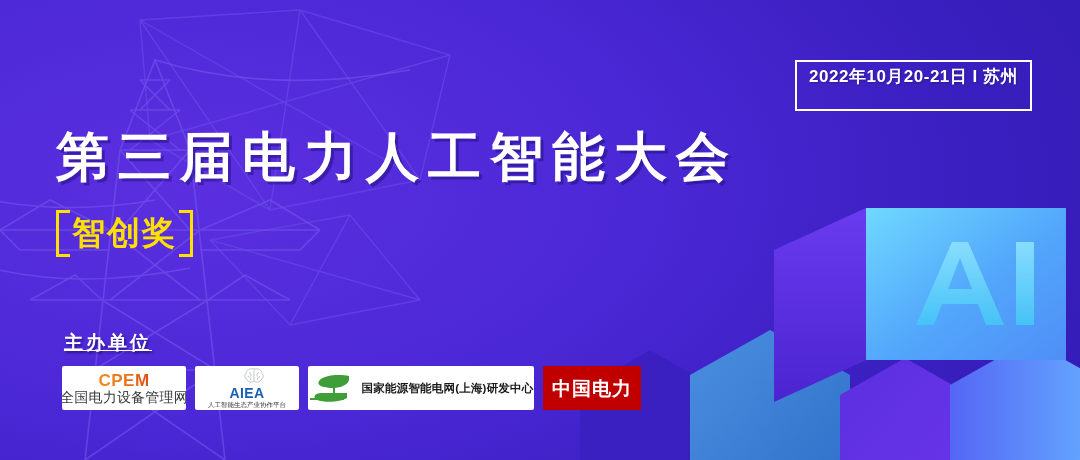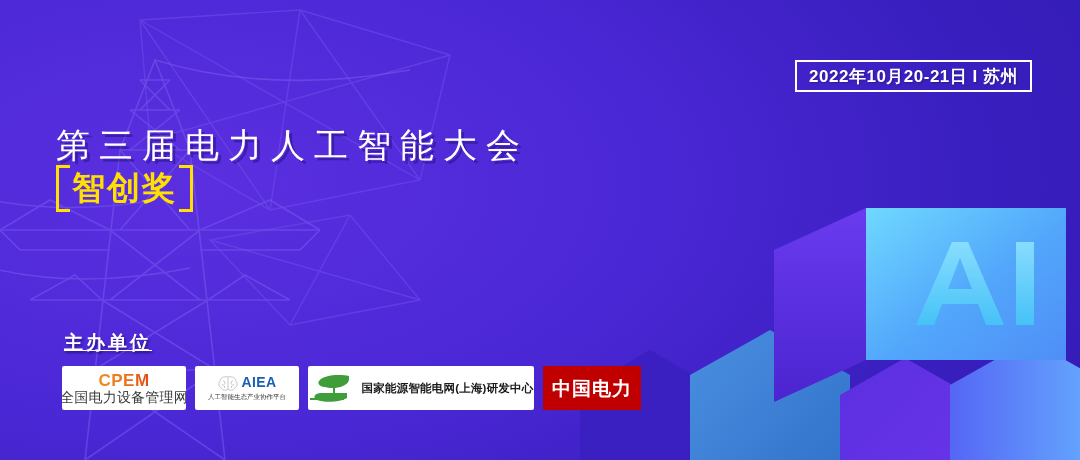--- a/index.html
+++ b/index.html
@@ -37,53 +37,53 @@
     color:#fff;font-size:20px;letter-spacing:2px;line-height:1.05;font-weight:400;
   }
   .logo-line2{
     color:#fff;font-size:20px;letter-spacing:2px;line-height:1.05;font-weight:400;
   }
 
   
   .date-badge{
     position:absolute;right:48px;top:60px;
     border:2px solid #ffffff;
-    padding:5px 12px 3px;
+    padding:5px 12px 22px;
     color:#ffffff;
     font-size:17px;
     letter-spacing:.5px;
     font-weight:700;
     white-space:nowrap;
     line-height:1.15;
     text-shadow:1px 1px 2px rgba(0,0,0,.28);
   }
 
   
   .headline{position:absolute;left:56px;top:126px;width:820px;}
   .h-line1{
     color:#ffffff;
-    font-size:34px;
-    font-weight:400;
+    font-size:53px;
+    font-weight:700;
     letter-spacing:9px;
     line-height:1.16;
     white-space:nowrap;
     text-shadow:3px 3px 0 rgba(28,10,110,.45);
   }
   .h-line2{
     color:#ffffff;
     font-size:44px;
     font-weight:700;
     letter-spacing:3px;
     line-height:1.22;
     white-space:nowrap;
     margin-top:2px;
     text-shadow:3px 3px 0 rgba(28,10,110,.45);
   }
   .h-line3{
-    margin-top:2px;
+    margin-top:25px;
     display:flex;align-items:center;gap:10px;
     white-space:nowrap;
   }
   .award{
     position:relative;
     color:#ffe000;
     font-size:33px;
     font-weight:700;
     letter-spacing:2px;
     line-height:1.2;
@@ -123,21 +123,21 @@
   }
   .card-cpem{width:124px;flex-direction:column;gap:1px;}
   .cpem-main{
     font-size:17px;font-weight:700;letter-spacing:.5px;line-height:1;
     background:linear-gradient(90deg,#f08a1c 0%,#ef7a16 40%,#e24a12 100%);
     -webkit-background-clip:text;background-clip:text;color:transparent;
   }
   .cpem-sub{font-size:14px;color:#3a3a3a;letter-spacing:.2px;line-height:1;white-space:nowrap;}
 
   .card-aiea{width:104px;flex-direction:column;gap:0px;justify-content:center;}
-  .aiea-top{display:flex;gap:2px;line-height:1;}
+  .aiea-top{display:flex;align-items:flex-end;gap:2px;line-height:1;flex-direction:column;}
   .aiea-brain{width:22px;height:17px;}
   .aiea-name{font-size:14px;font-weight:700;color:#1a5fb4;letter-spacing:.4px;line-height:1;}
   .aiea-sub{font-size:6.5px;color:#333;letter-spacing:0;line-height:1.1;white-space:nowrap;margin-top:1px;}
 
   .card-cep{
     width:98px;background:#c00000;border-radius:1px;
     align-items:center;justify-content:center;padding:0;
   }
   .cep-text{
     color:#ffffff;font-size:19px;font-weight:700;letter-spacing:1px;

